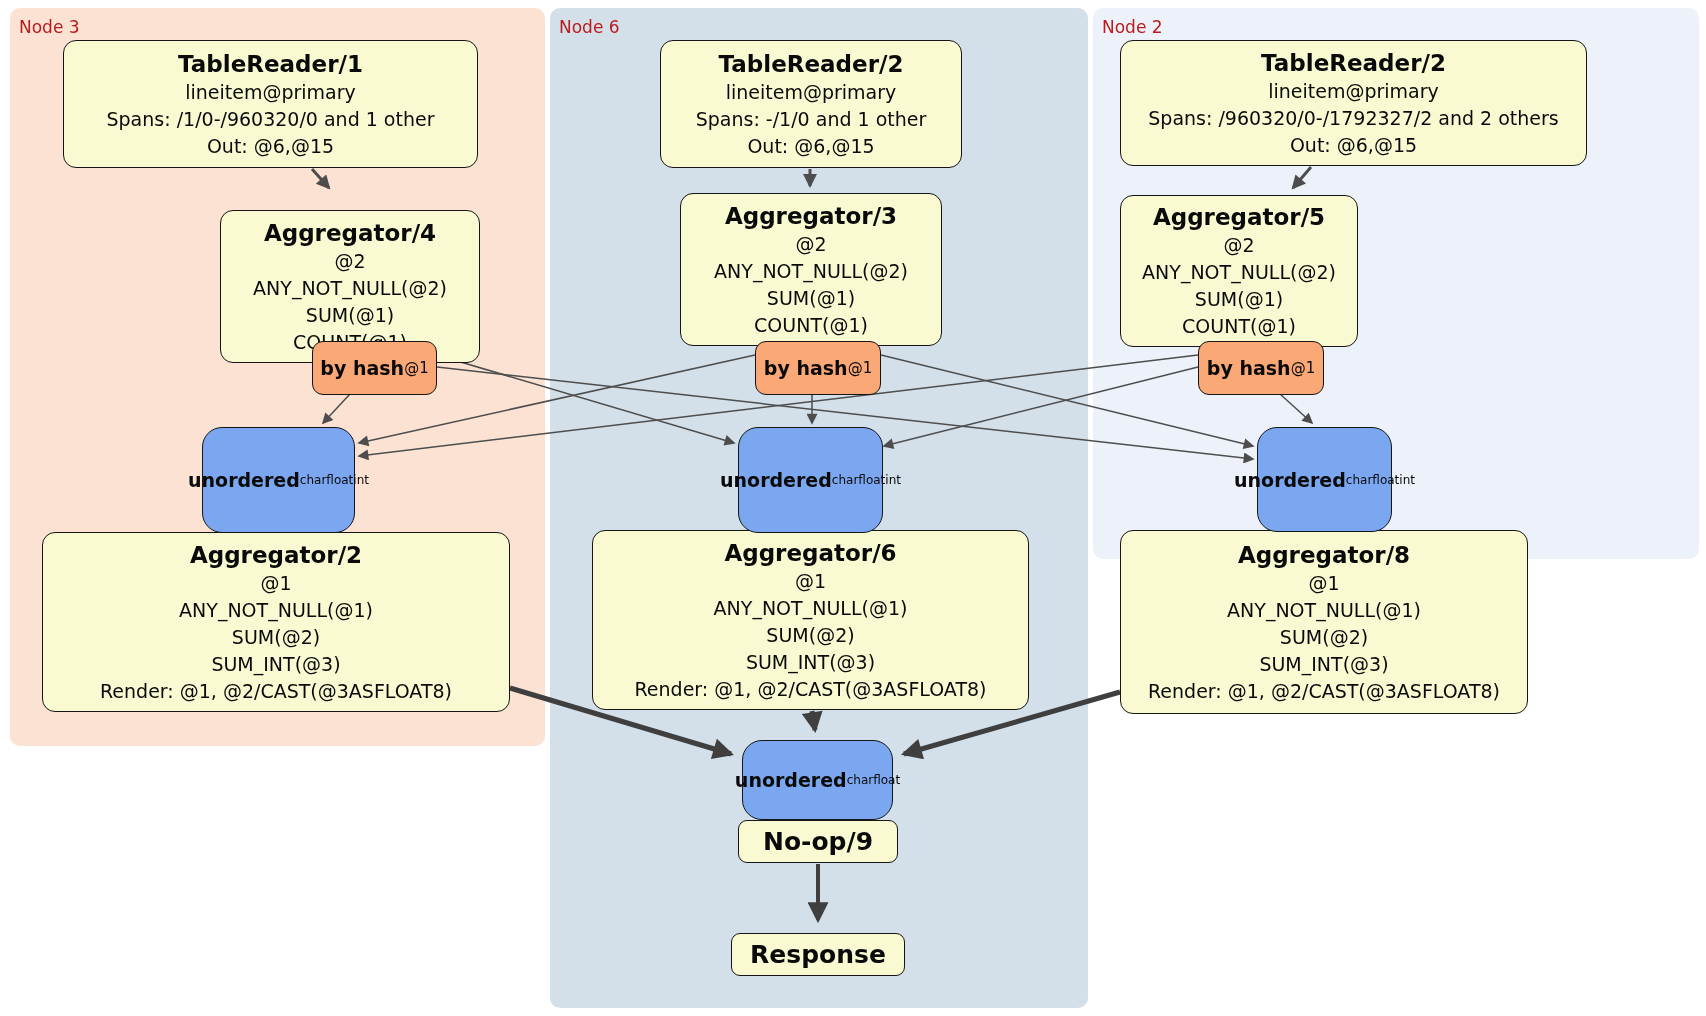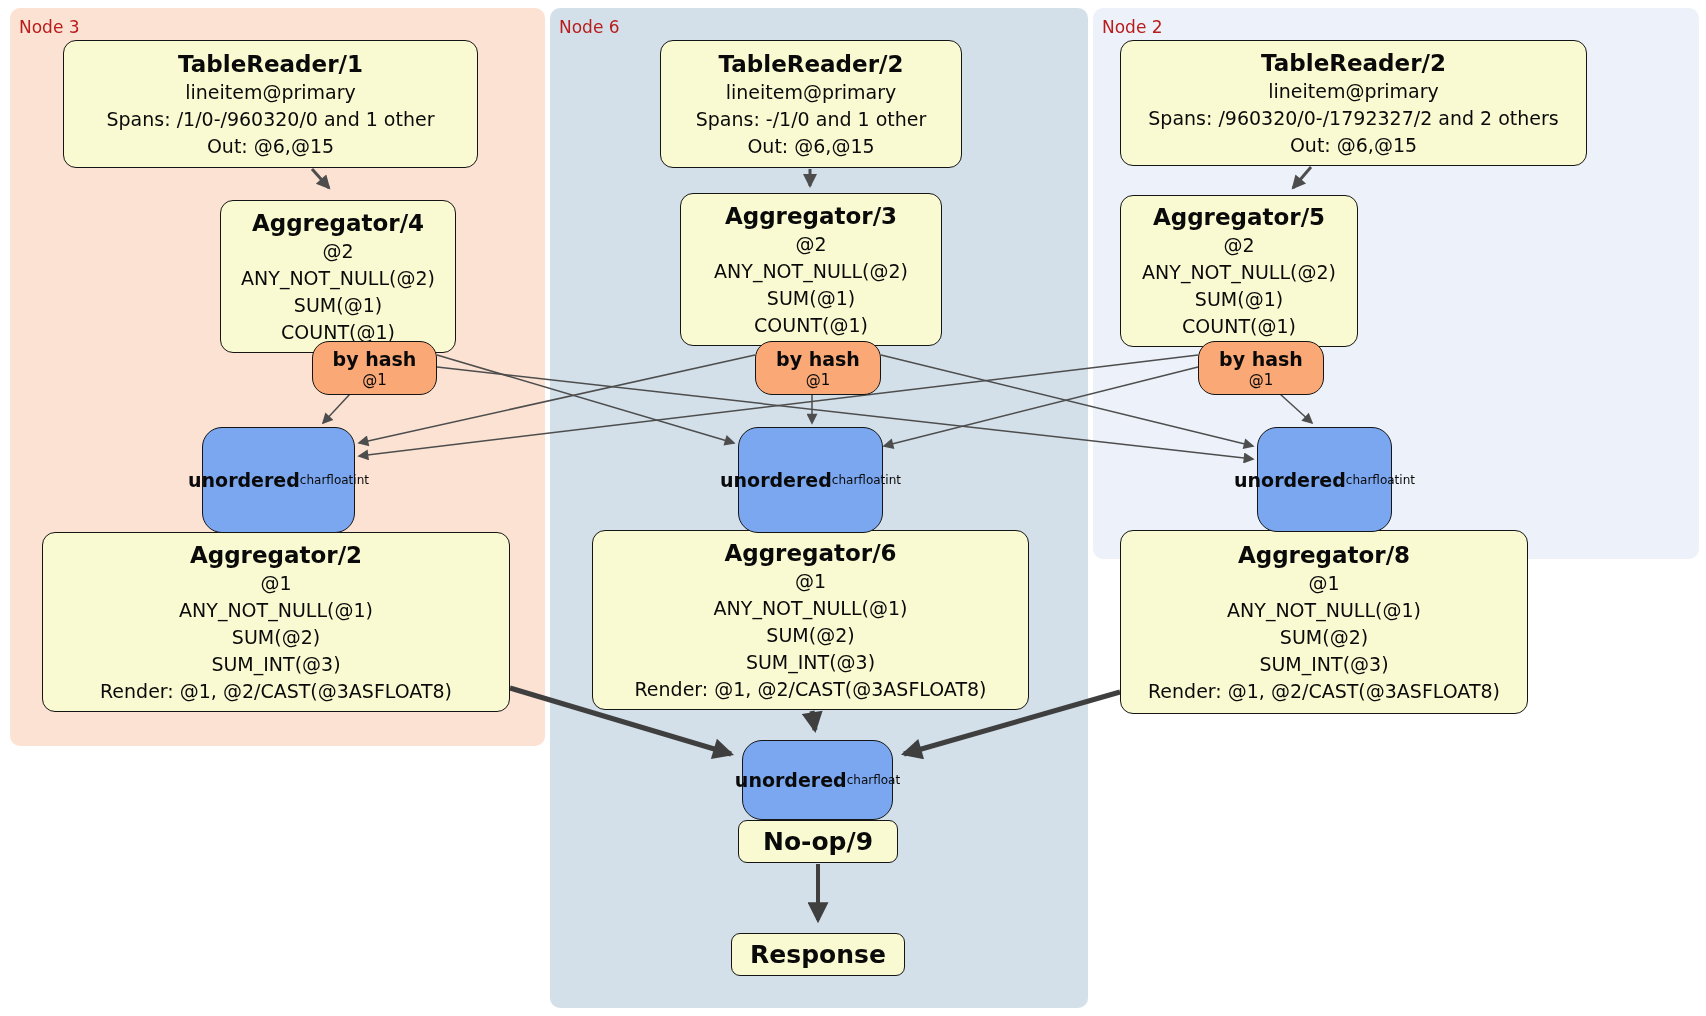--- a/index.html
+++ b/index.html
@@ -27,22 +27,22 @@
     text-align:center;
     box-sizing:border-box;
     padding:2px 6px;
   }
   .nodebox .title{font-weight:bold;font-size:23px;line-height:30px;white-space:nowrap;}
   .nodebox .line{font-size:19px;line-height:27px;white-space:nowrap;}
   .router{
     position:absolute;z-index:4;
     background:#F9A876;
     border:1.6px solid #151515;
-    border-radius:17px;
-    display:flex;flex-direction:column;
+    border-radius:11px;
+    display:flex;flex-direction:row;
     justify-content:center;align-items:center;
     text-align:center;box-sizing:border-box;
   }
   .router .title{font-weight:bold;font-size:19px;line-height:23px;}
   .router .line{font-size:15px;line-height:18px;}
   .sync{
     position:absolute;z-index:4;
     background:#7AA7F0;
     border:1.6px solid #151515;
     border-radius:20px;
@@ -110,21 +110,21 @@
 
     <line x1="818" y1="864" x2="818" y2="920" stroke="#3f3f3f" stroke-width="4" marker-end="url(#arrThick)"></line>
   </svg>
 
   <div class="nodebox" style="left:63px;top:40px;width:415px;height:128px;">
     <div class="title">TableReader/1</div>
     <div class="line">lineitem@primary</div>
     <div class="line">Spans: /1/0-/960320/0 and 1 other</div>
     <div class="line">Out: @6,@15</div>
   </div>
-  <div class="nodebox" style="left:220px;top:200px;width:236px;height:153px;">
+  <div class="nodebox" style="left:220px;top:210px;width:260px;height:153px;">
     <div class="title">Aggregator/4</div>
     <div class="line">@2</div>
     <div class="line">ANY_NOT_NULL(@2)</div>
     <div class="line">SUM(@1)</div>
     <div class="line">COUNT(@1)</div>
   </div>
   <div class="router" style="left:312px;top:341px;width:125px;height:54px;">
     <div class="title">by hash</div>
     <div class="line">@1</div>
   </div>

